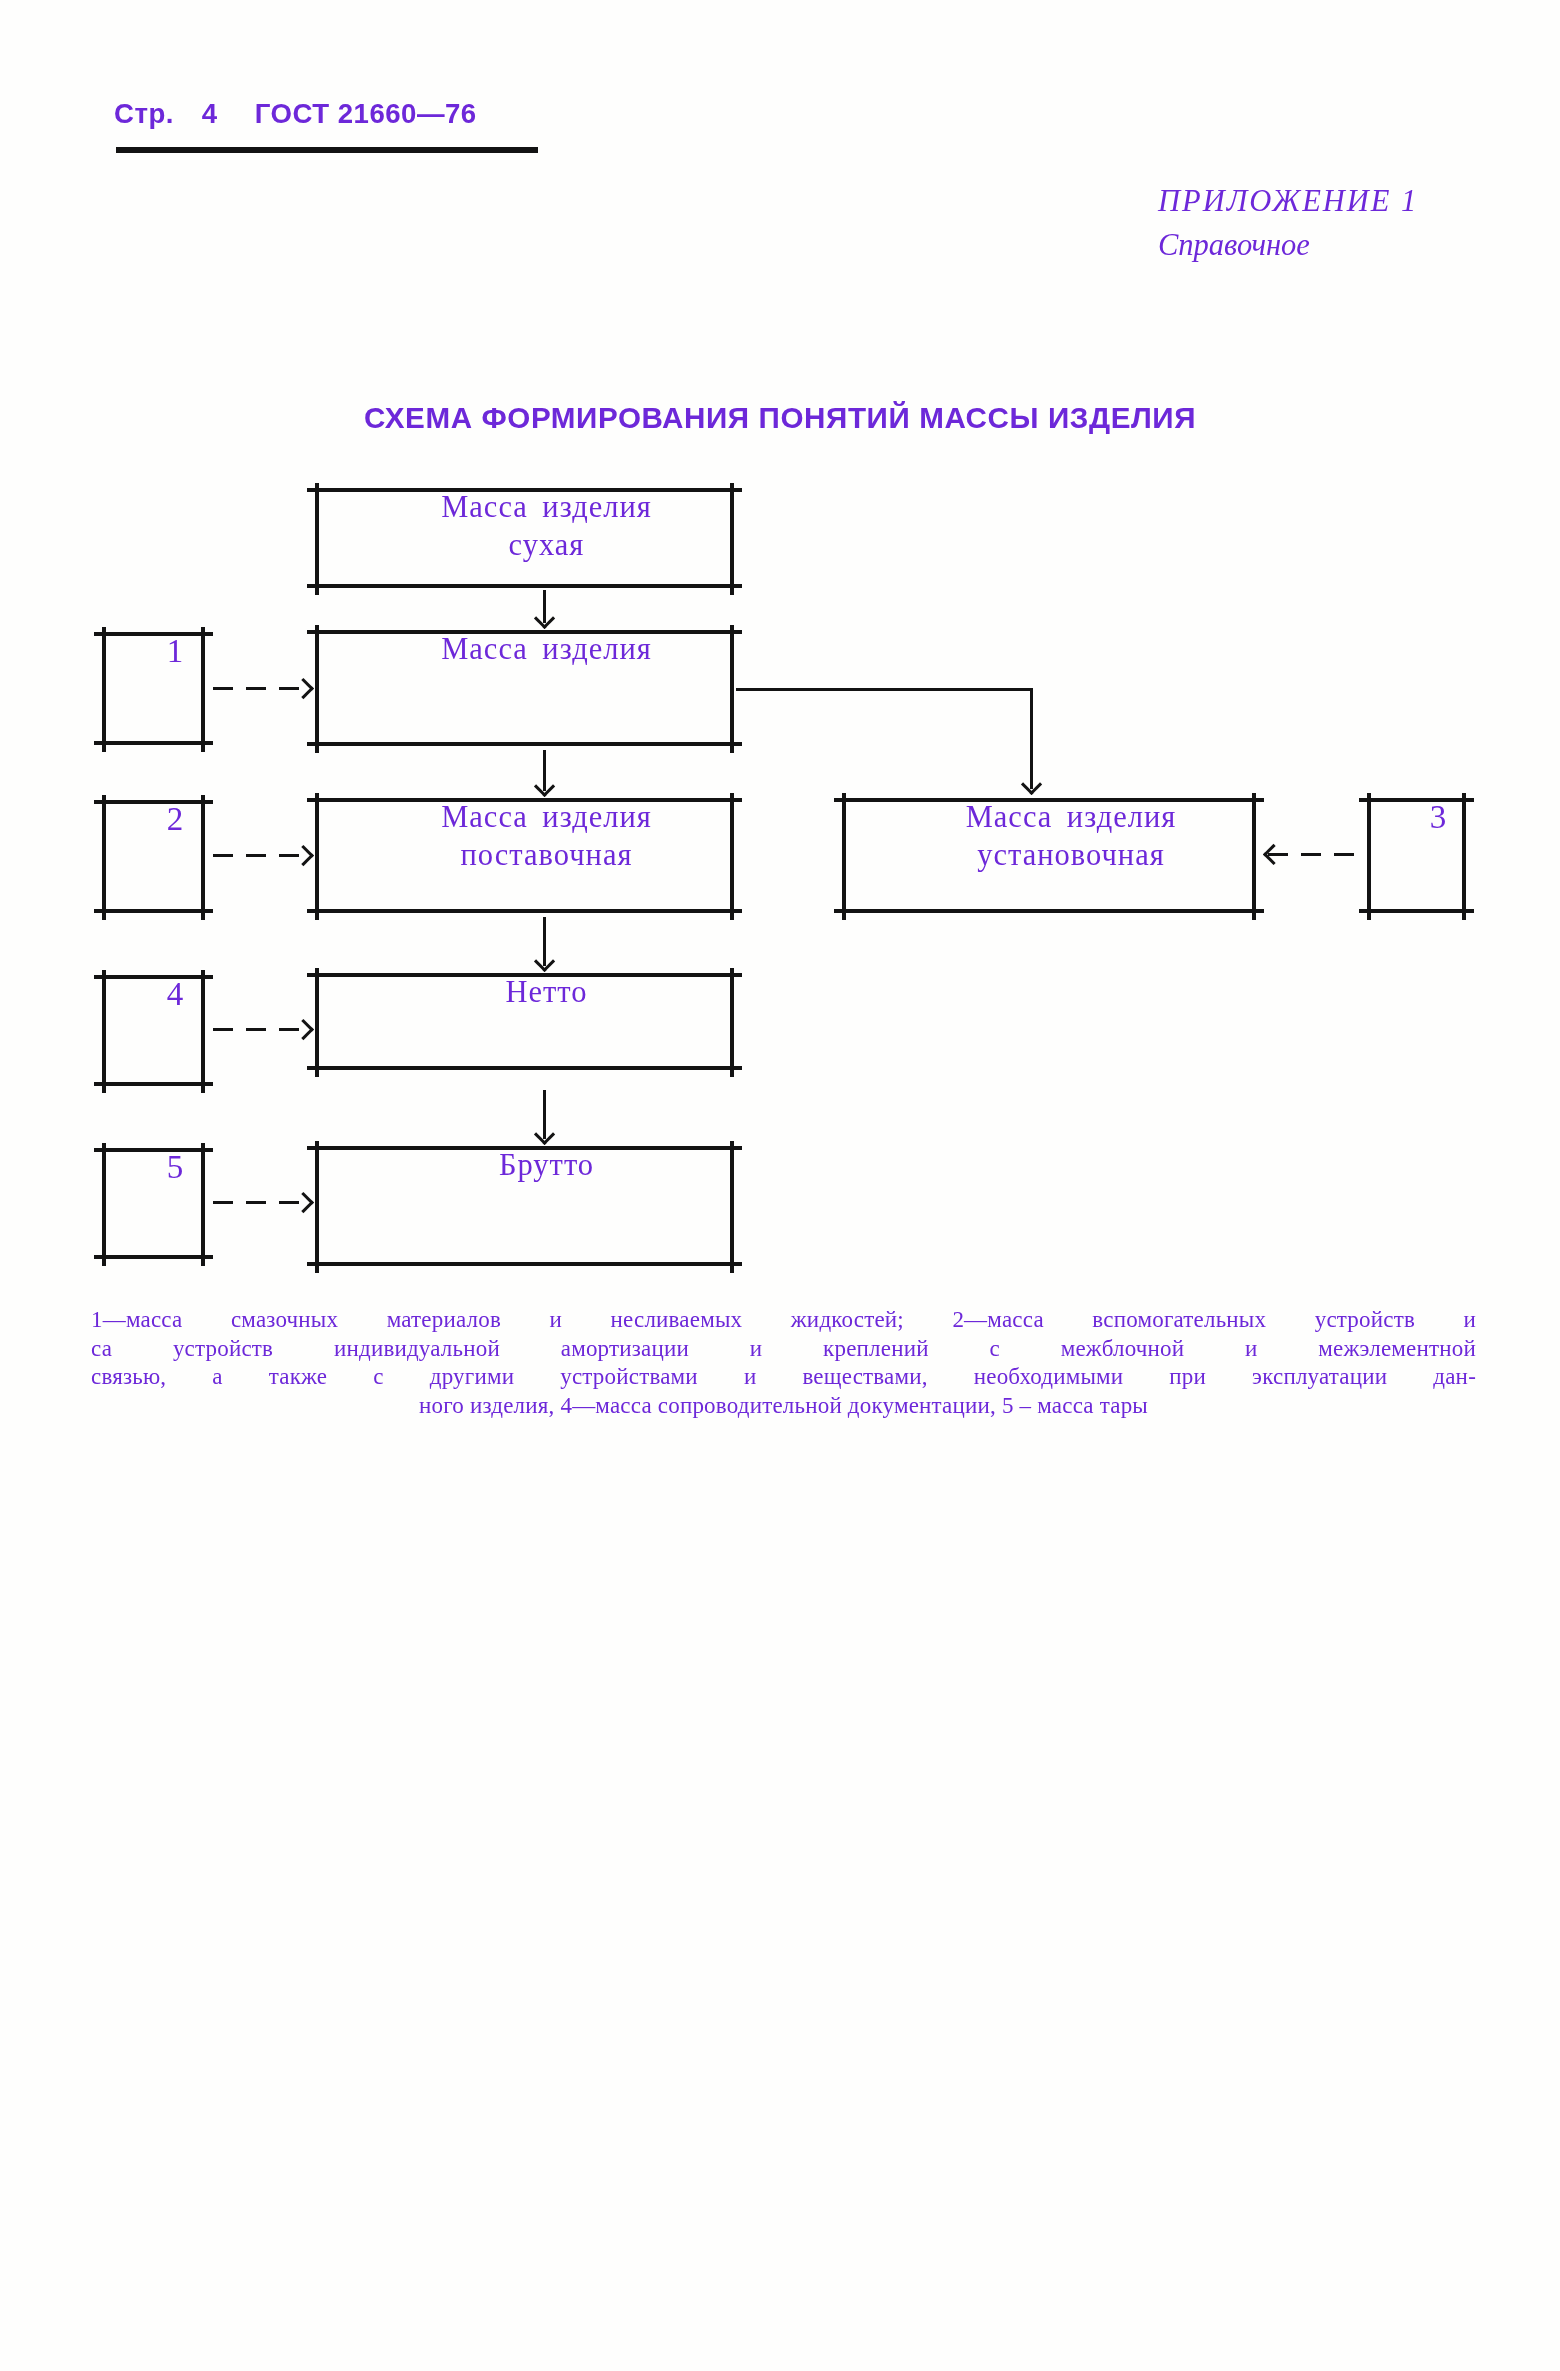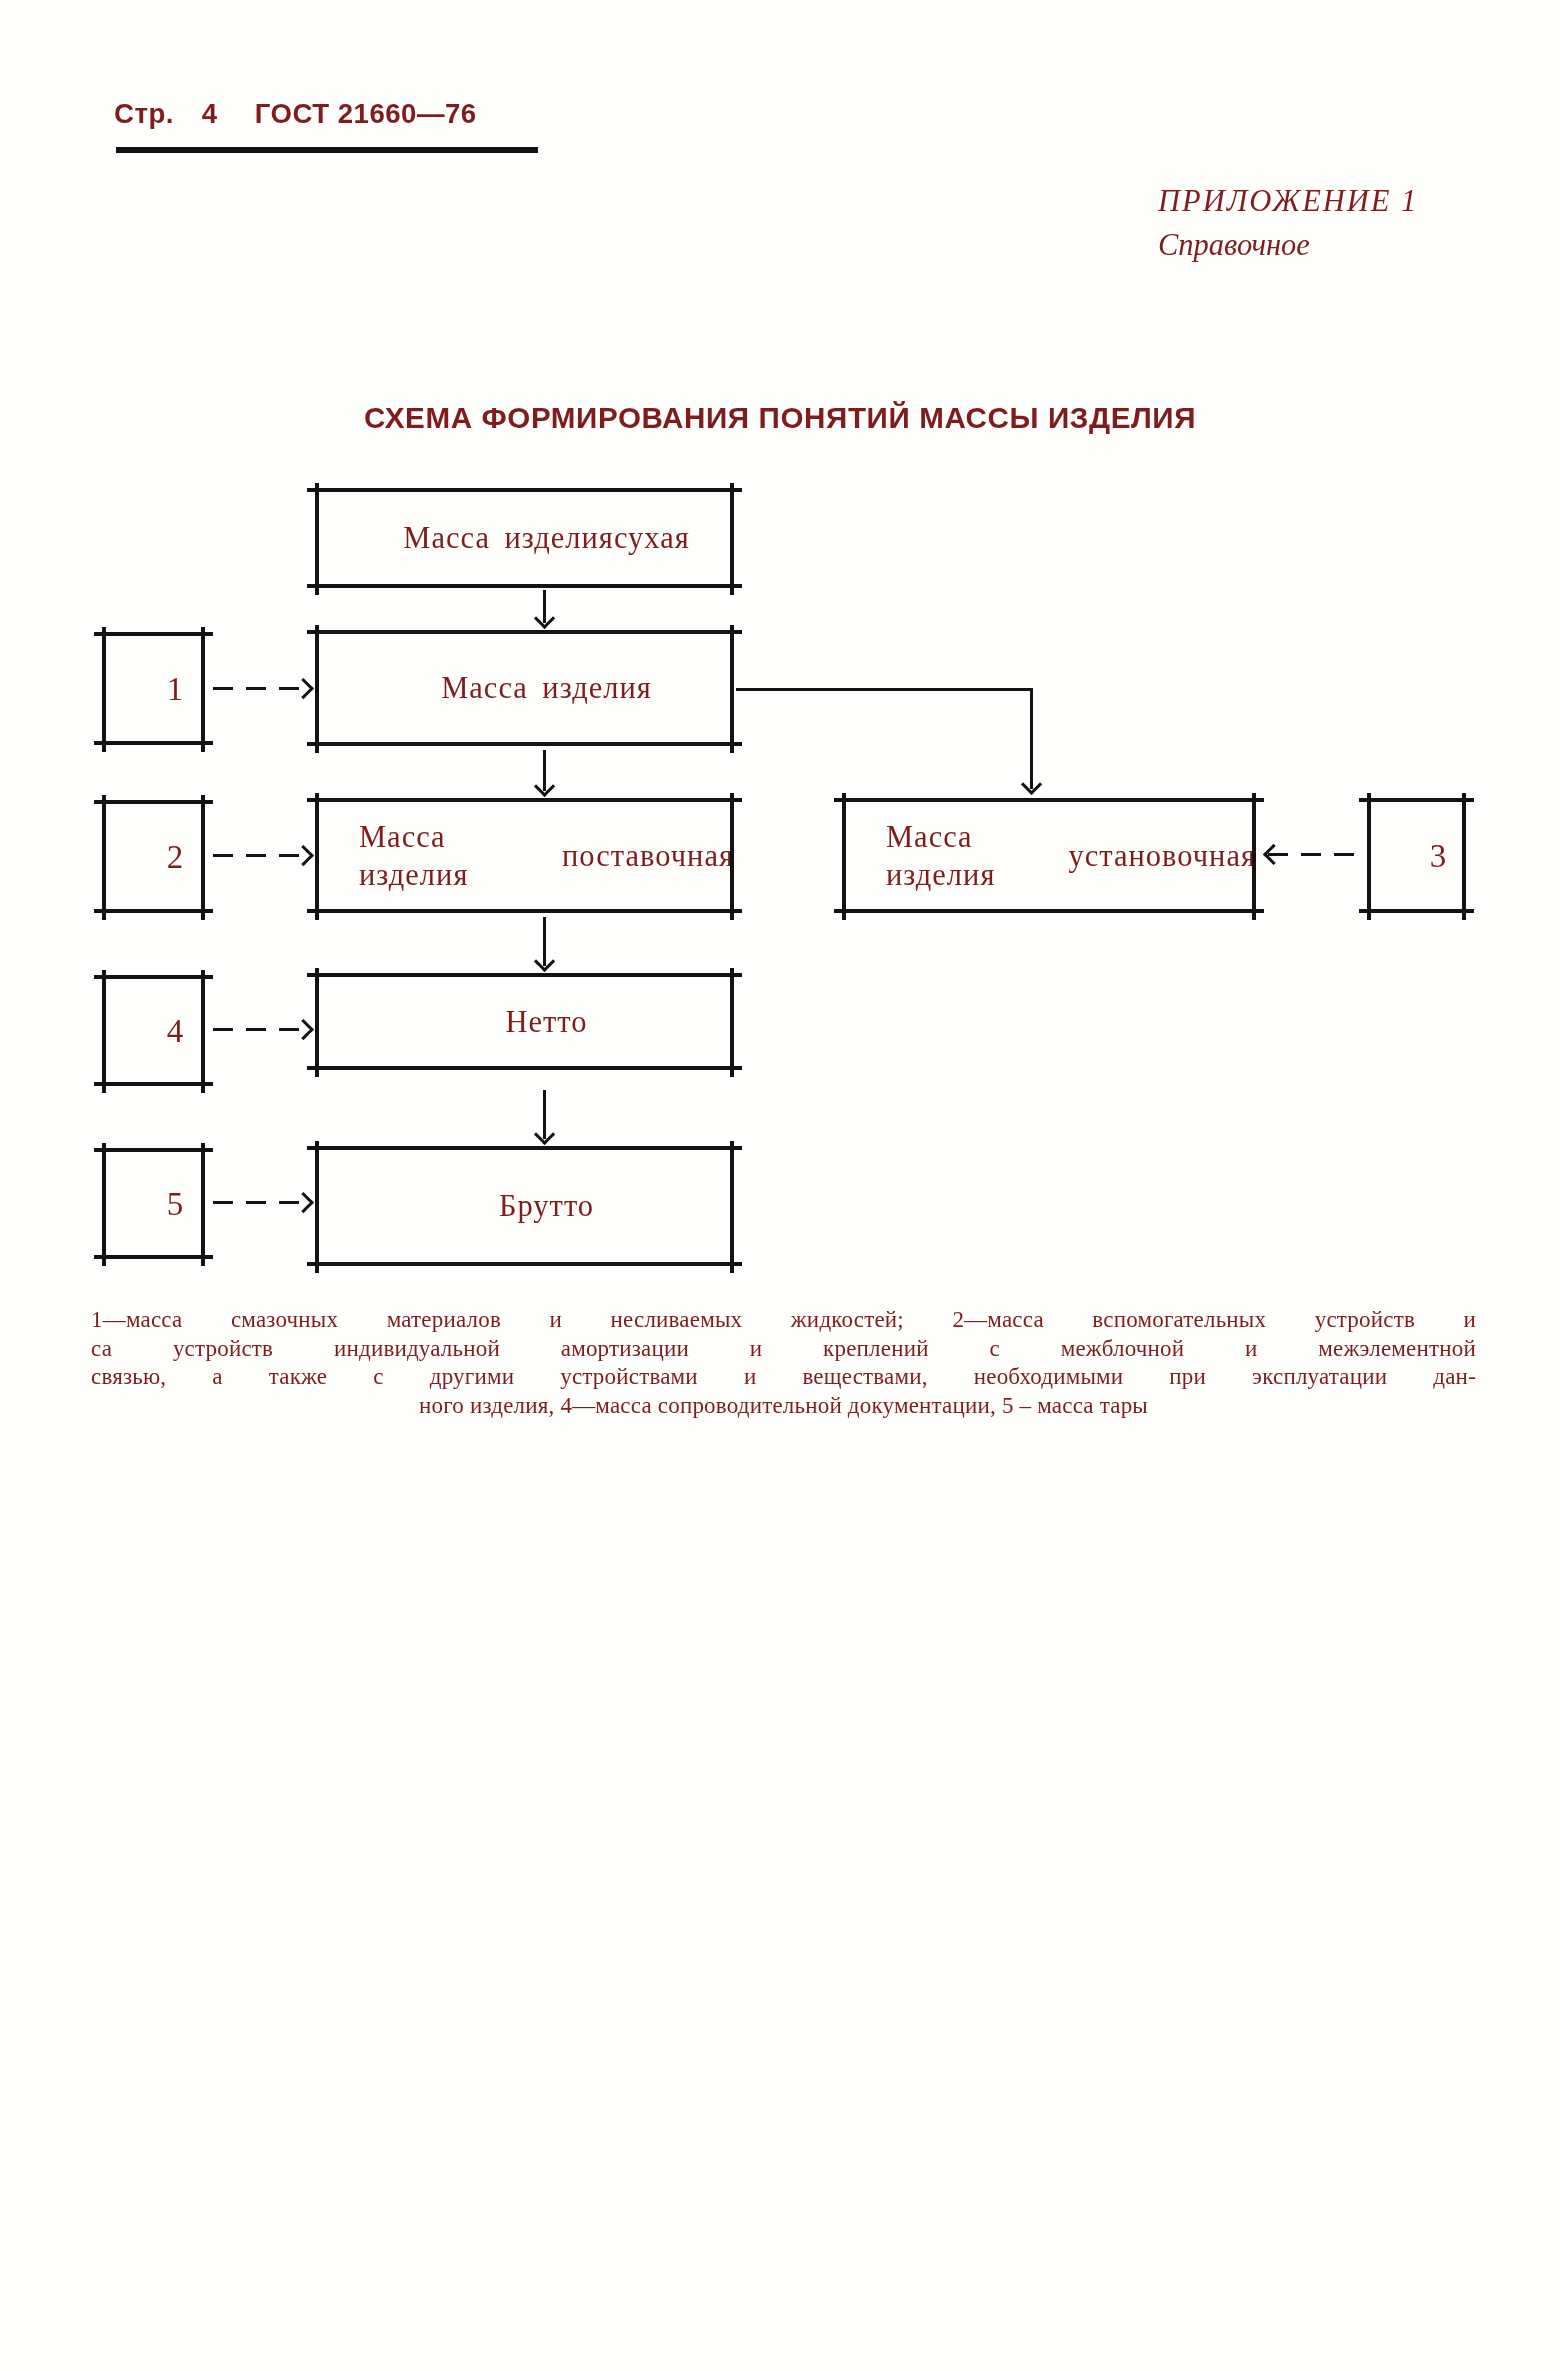--- a/index.html
+++ b/index.html
@@ -1,19 +1,19 @@
 <!DOCTYPE html>
 <html lang="ru"><head>
 <meta charset="utf-8">
 <style>
   * { margin:0; padding:0; box-sizing:border-box; }
   html,body { background:#ffffff; }
   .page {
     position:relative; width:1560px; height:2371px;
-    background:#fefefd; color:#7f1d1d; overflow:hidden;
+    background:#fefefd; color:#6d28d9; overflow:hidden;
     font-family:"Liberation Serif", serif;
   }
 
   
   .hdr {
     position:absolute; left:114px; top:98px;
     font-family:"Liberation Sans", sans-serif; font-weight:bold;
     font-size:27.6px; letter-spacing:0.5px; display:flex; gap:37px; white-space:nowrap;
   }
   .hdr .pg { word-spacing:19.7px; }
@@ -31,22 +31,22 @@
     font-size:29.6px; letter-spacing:0.6px;
   }
 
   
   .fbox { position:absolute; }
   .fbox::before { content:""; position:absolute; left:-7.9px; right:-7.9px; top:0; bottom:0;
                   border-top:4.9px solid #131313; border-bottom:4.9px solid #131313; }
   .fbox::after  { content:""; position:absolute; top:-4.9px; bottom:-6.9px; left:0; right:0;
                   border-left:4.9px solid #131313; border-right:4.9px solid #131313; }
   .fbox .lbl {
-    position:absolute; inset:0; display:flex; flex-direction:row;
-    justify-content:center; align-items:center;
+    position:absolute; inset:0; display:flex; flex-direction:column;
+    justify-content:flex-start; align-items:center;
     font-size:30.5px; line-height:38px; letter-spacing:1px; word-spacing:5.9px;padding-left:44px;
   }
   .fbox .lbl span:empty { display:none; }
   .fbox.ref .lbl { font-size:33px; }
 
   
   .va { position:absolute; width:3px; background:#131313; }
   .va::after { content:""; position:absolute; left:-5.9px; bottom:-3px; width:11.8px; height:11.8px;
                border-left:3px solid #131313; border-bottom:3px solid #131313; transform:rotate(-45deg); }
   .hl { position:absolute; height:3px; background:#131313; }

